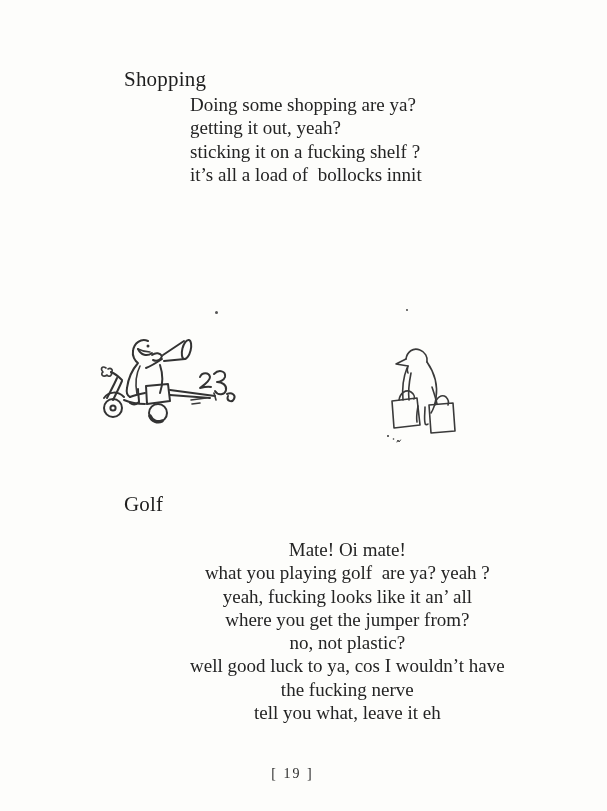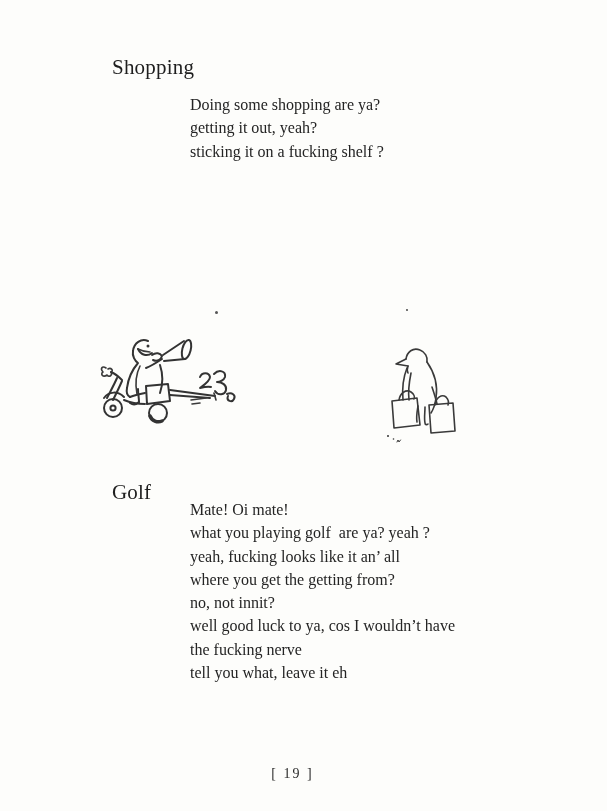--- a/index.html
+++ b/index.html
@@ -7,41 +7,41 @@
     position:relative;
     width:607px;height:811px;
     background:#fdfdfb;
     font-family:"Liberation Serif", serif;
     color:#232323;
     overflow:hidden;
     margin:0 auto;
   }
   .poem-title{
     position:absolute;
-    margin:0;
+    margin:12px;
     font-size:21px;
     font-weight:400;
     line-height:25px;
     letter-spacing:0.2px;
     color:#1e1e1e;
   }
   .poem{
     position:absolute;
     left:190px;
   }
   .poem .line{
-    font-size:16px;
+    font-size:19px;
     line-height:23.3px;
     white-space:pre;
     color:#242424;
   }
   #title-shopping{left:112px;top:55px;}
   #poem-shopping{top:93px;}
   #title-golf{left:112px;top:480px;text-align:center;}
-  #poem-golf{top:498px;}
+  #poem-golf{top:538px;text-align:center;}
   .illustration{position:absolute;}
   #scooter-illustration{left:88px;top:327px;width:152px;height:106px;}
   #penguin-illustration{left:385px;top:302px;width:85px;height:142px;}
   .ink{stroke:#333;stroke-width:2;fill:none;stroke-linecap:round;stroke-linejoin:round;}
   .ink-thin{stroke:#3a3a3a;stroke-width:1.6;fill:none;stroke-linecap:round;stroke-linejoin:round;}
   .ink-fill{fill:#333;stroke:none;}
   .speck{
     position:absolute;
     width:3px;height:3px;
     background:#555;
@@ -64,20 +64,21 @@
 <body>
 
 <div class="page">
 
   <h2 class="poem-title" id="title-shopping">Shopping</h2>
 
   <div class="poem" id="poem-shopping">
     <div class="line">Doing some shopping are ya?</div>
     <div class="line">getting it out, yeah?</div>
     <div class="line">sticking it on a fucking shelf ?</div>
+    <div class="line">it’s all a load of  bollocks innit</div>
   </div>
 
   <div class="speck" id="speck-scooter"></div>
 
   <svg class="illustration" id="scooter-illustration" viewBox="0 0 152 106" xmlns="http://www.w3.org/2000/svg">
 
     <path class="ink" d="M60,14 C53,11 46,16 45,24 C44,29 47,34 50,36 C44,43 40,53 39,61 C38,66 40,69 42,70"></path>
     <path class="ink" d="M42,70 C47,68 52,67 57,66"></path>
     <path class="ink" d="M72,38 C75,47 75,57 72,66"></path>
     <path class="ink-thin" d="M52,39 C48,47 47,57 49,67"></path>
@@ -159,22 +160,22 @@
       <path class="ink-thin" style="stroke-width:1" d="M12,140 L13,138 L14,140 L15.5,138"></path>
     </g>
   </svg>
 
   <h2 class="poem-title" id="title-golf">Golf</h2>
 
   <div class="poem" id="poem-golf">
     <div class="line">Mate! Oi mate!</div>
     <div class="line">what you playing golf  are ya? yeah ?</div>
     <div class="line">yeah, fucking looks like it an’ all</div>
-    <div class="line">where you get the getting from?</div>
-    <div class="line">no, not innit?</div>
+    <div class="line">where you get the jumper from?</div>
+    <div class="line">no, not plastic?</div>
     <div class="line">well good luck to ya, cos I wouldn’t have</div>
     <div class="line">the fucking nerve</div>
     <div class="line">tell you what, leave it eh</div>
   </div>
 
   <div class="page-number">[ 19 ]</div>
 
 </div>
 
 </body></html>

